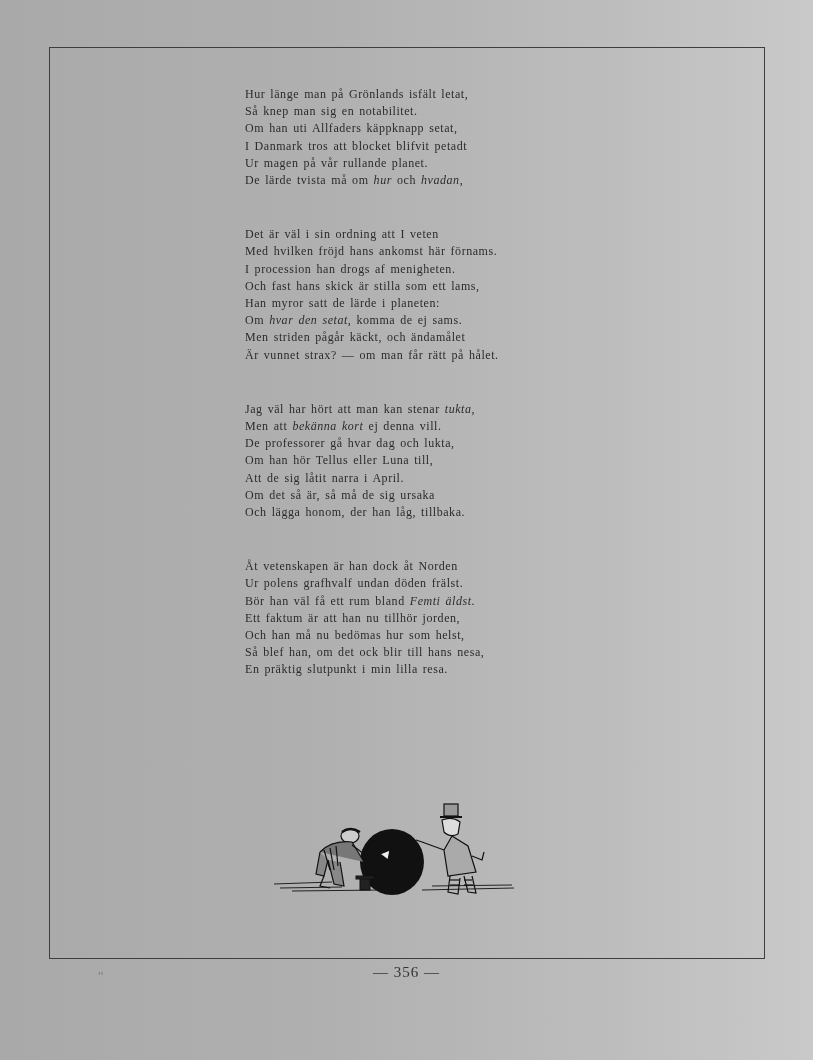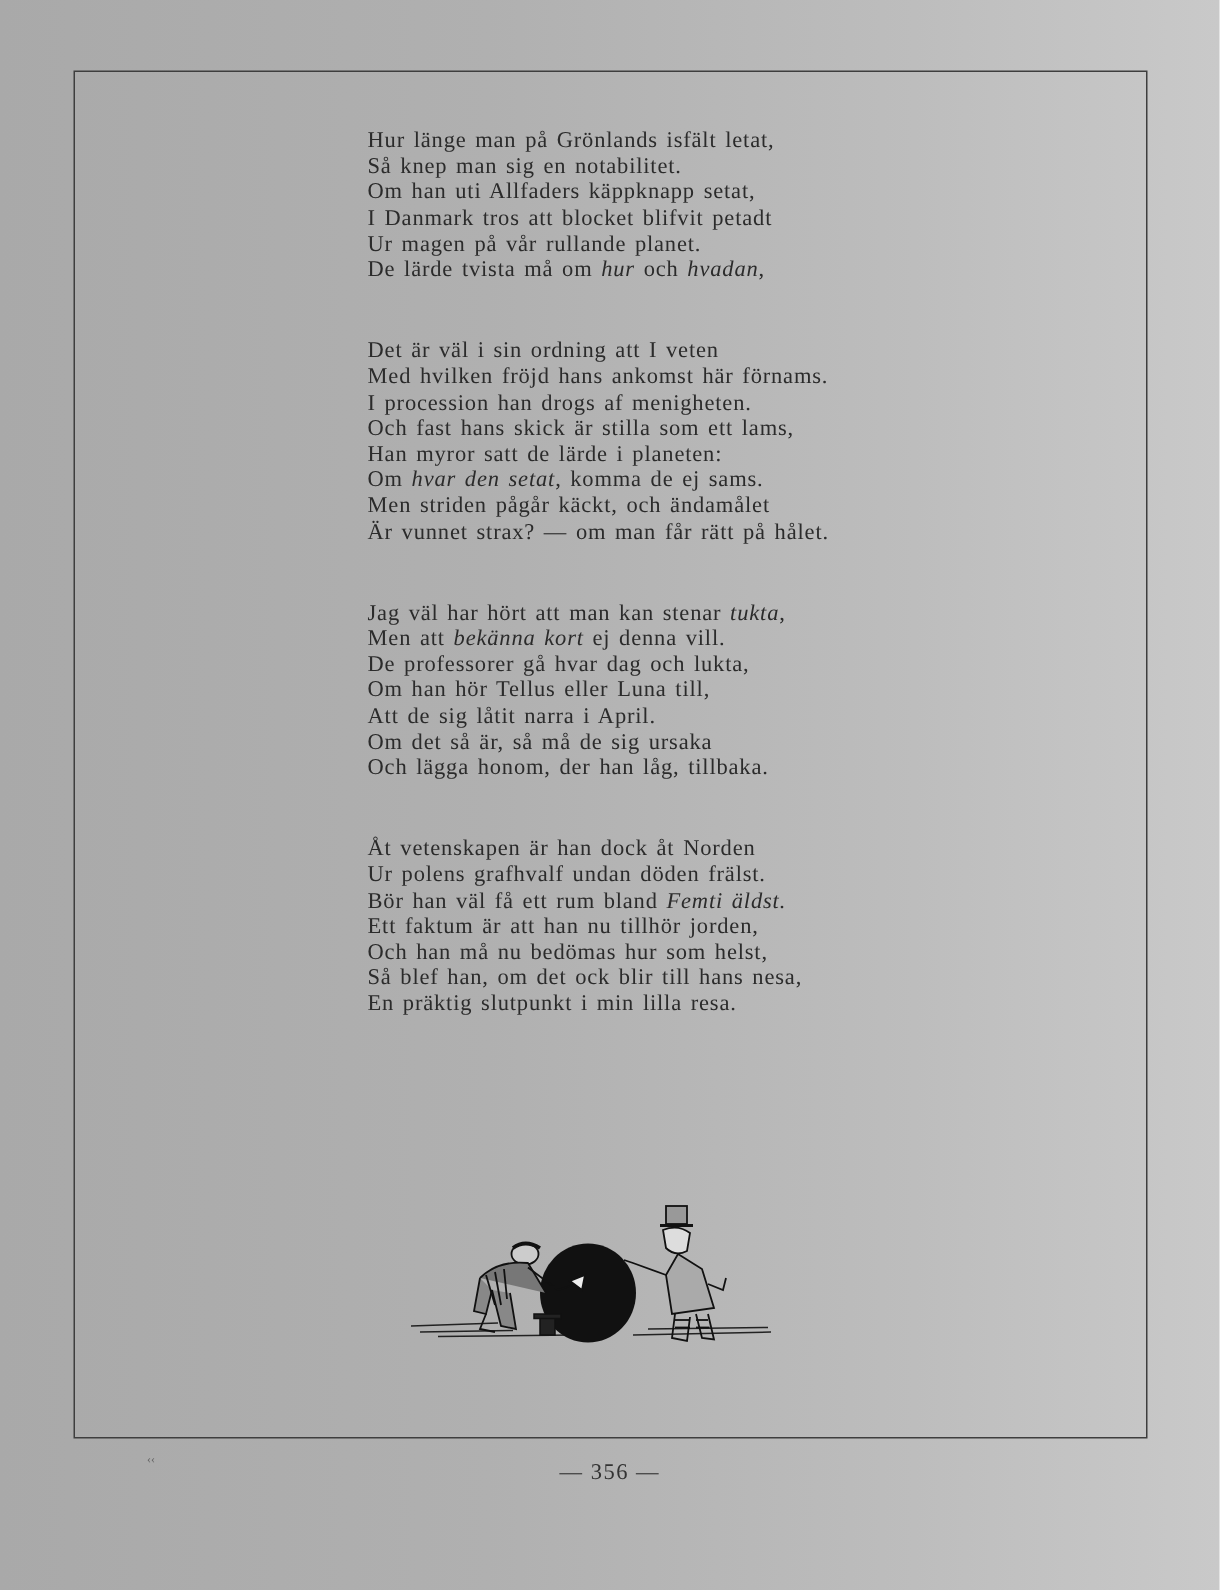--- a/index.html
+++ b/index.html
@@ -32,21 +32,21 @@
     }
     .stanza {
       margin: 0;
       padding: 0;
     }
     .stanza + .stanza {
       margin-top: 37px;
     }
     .line {
       display: block;
-      font-size: 15px;
+      font-size: 12px;
       line-height: 17.2px;
       letter-spacing: 0.55px;
       word-spacing: 1.5px;
       white-space: nowrap;
     }
     .line em {
       font-style: italic;
     }
     .illustration {
       position: absolute;
@@ -57,21 +57,20 @@
     }
     .page-number {
       position: absolute;
       left: 0;
       width: 813px;
       top: 964px;
       text-align: center;
       font-size: 15px;
       letter-spacing: 1px;
       color: #333;
-      margin-top: 10px;
     }
     .smudge {
       position: absolute;
       left: 98px;
       top: 968px;
       font-size: 8px;
       color: #666;
     }
   </style>
 </head>

